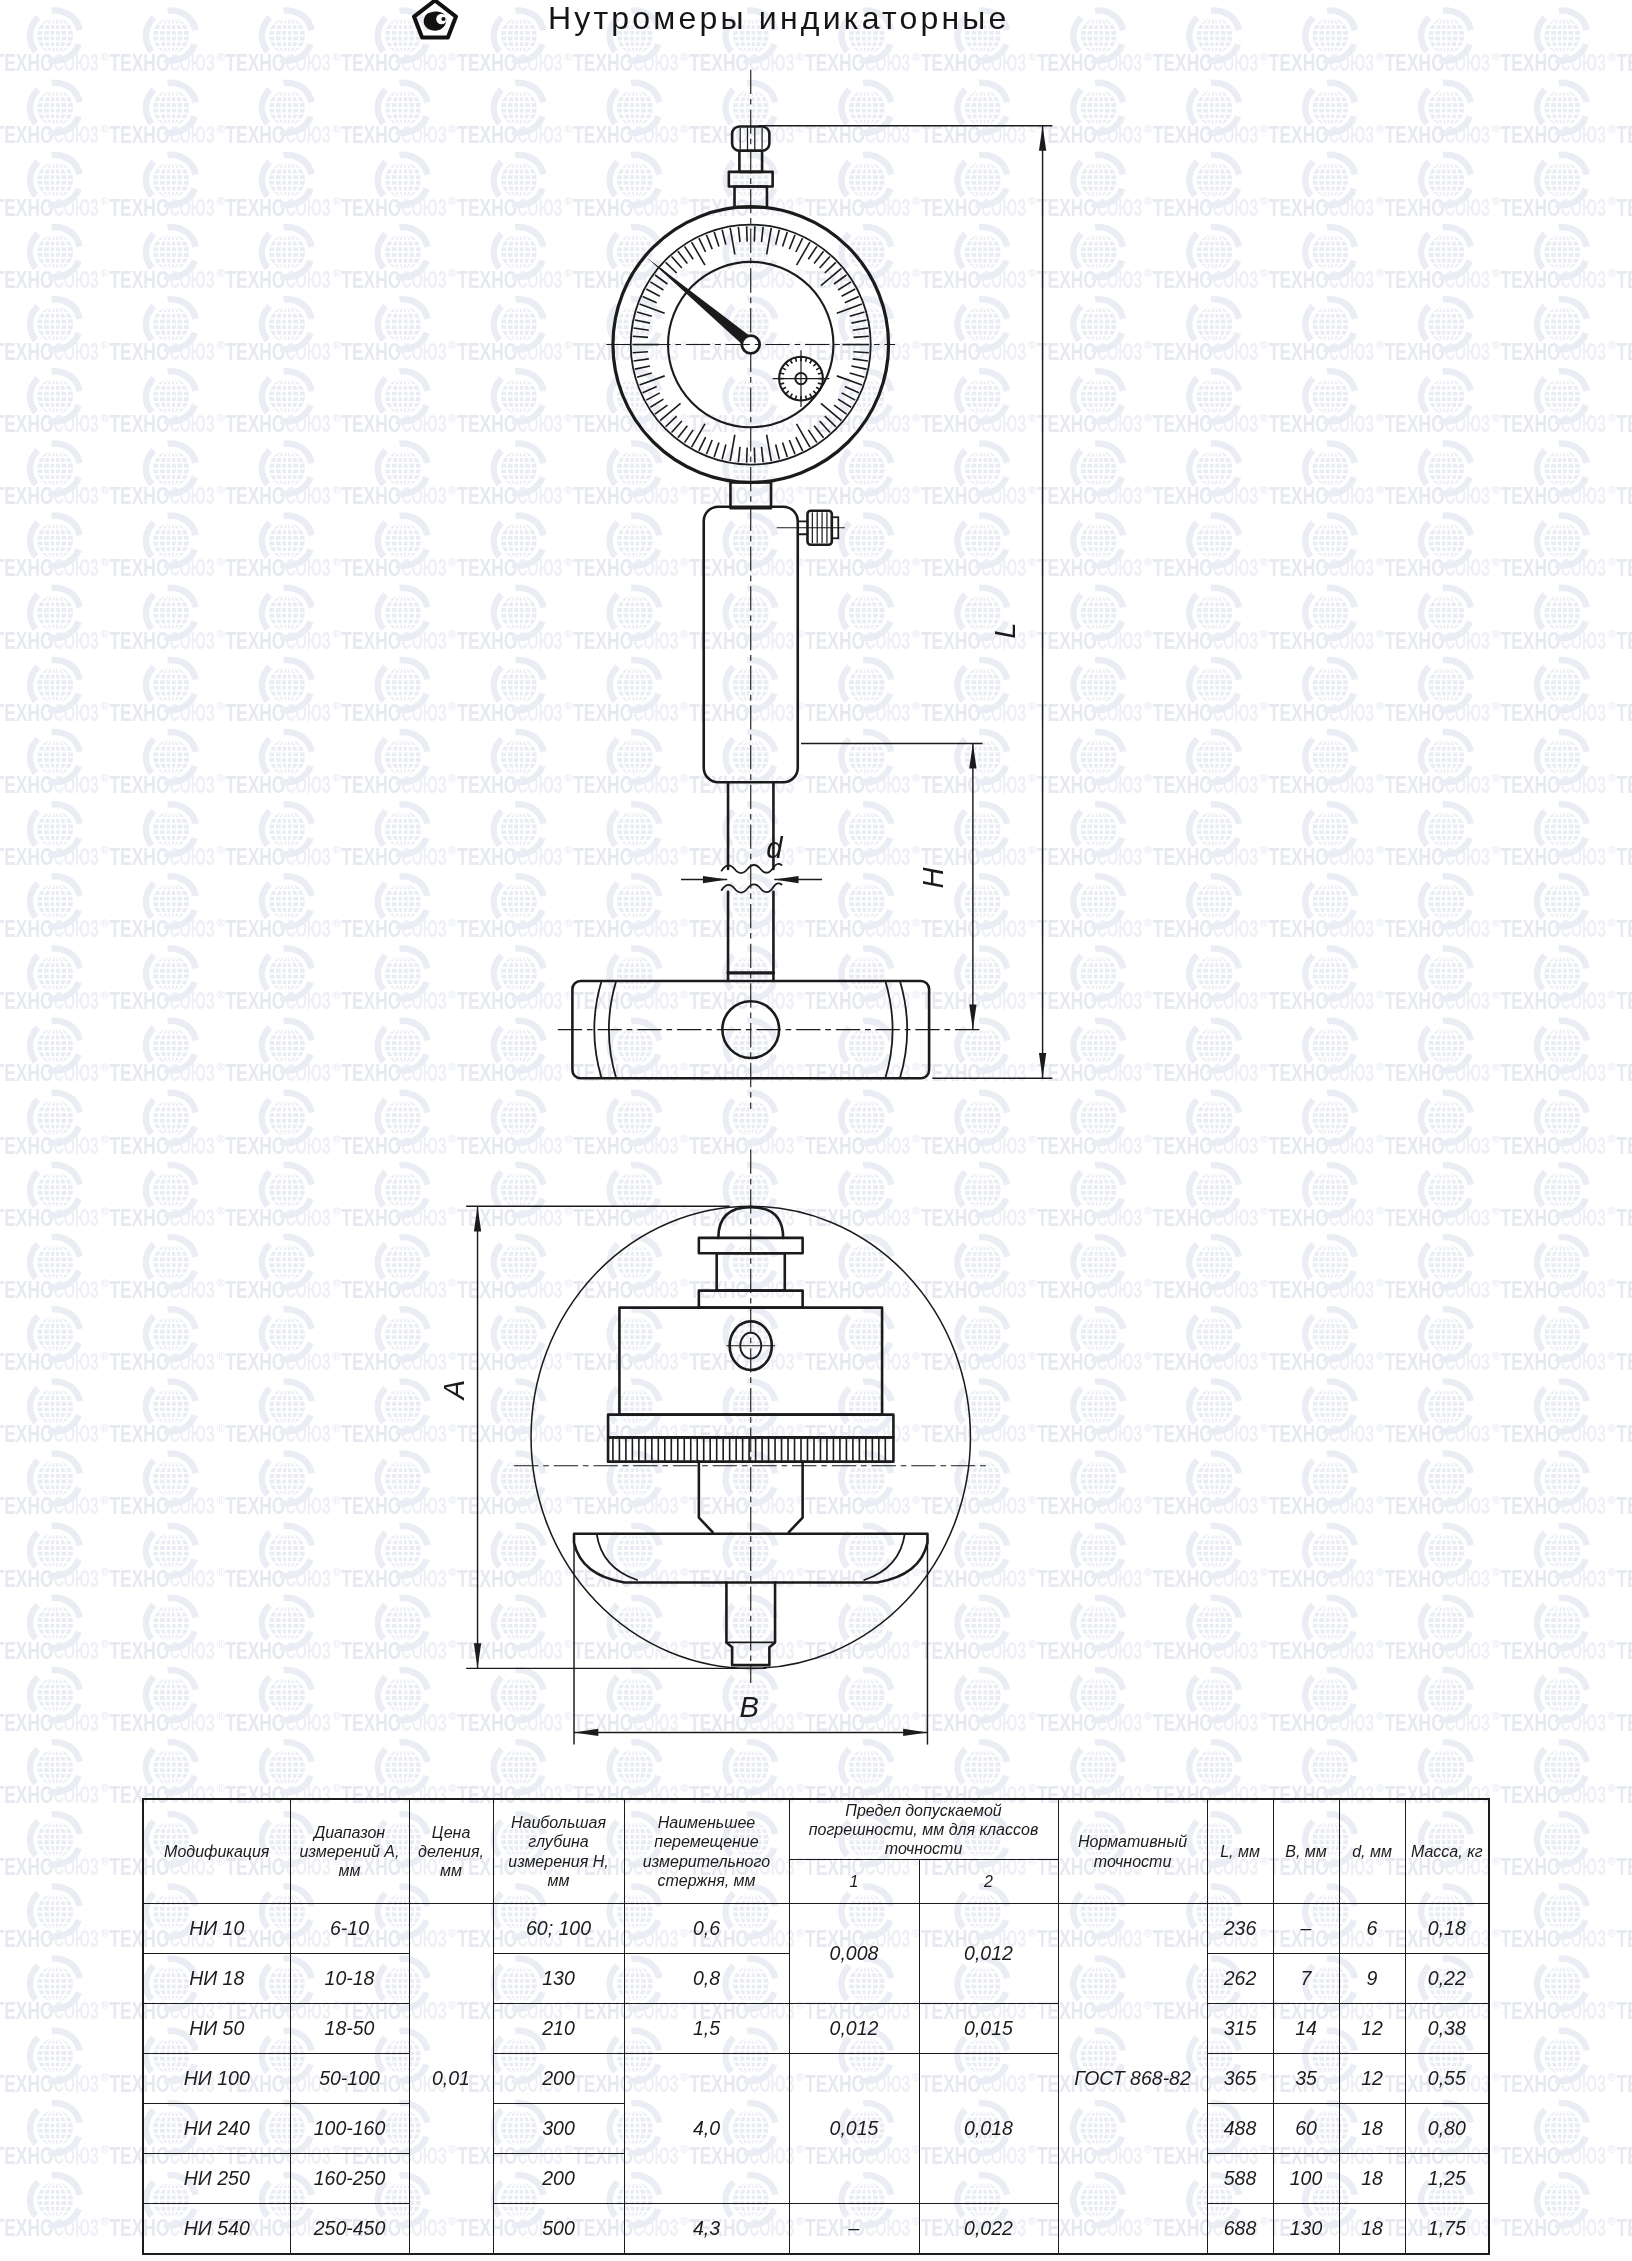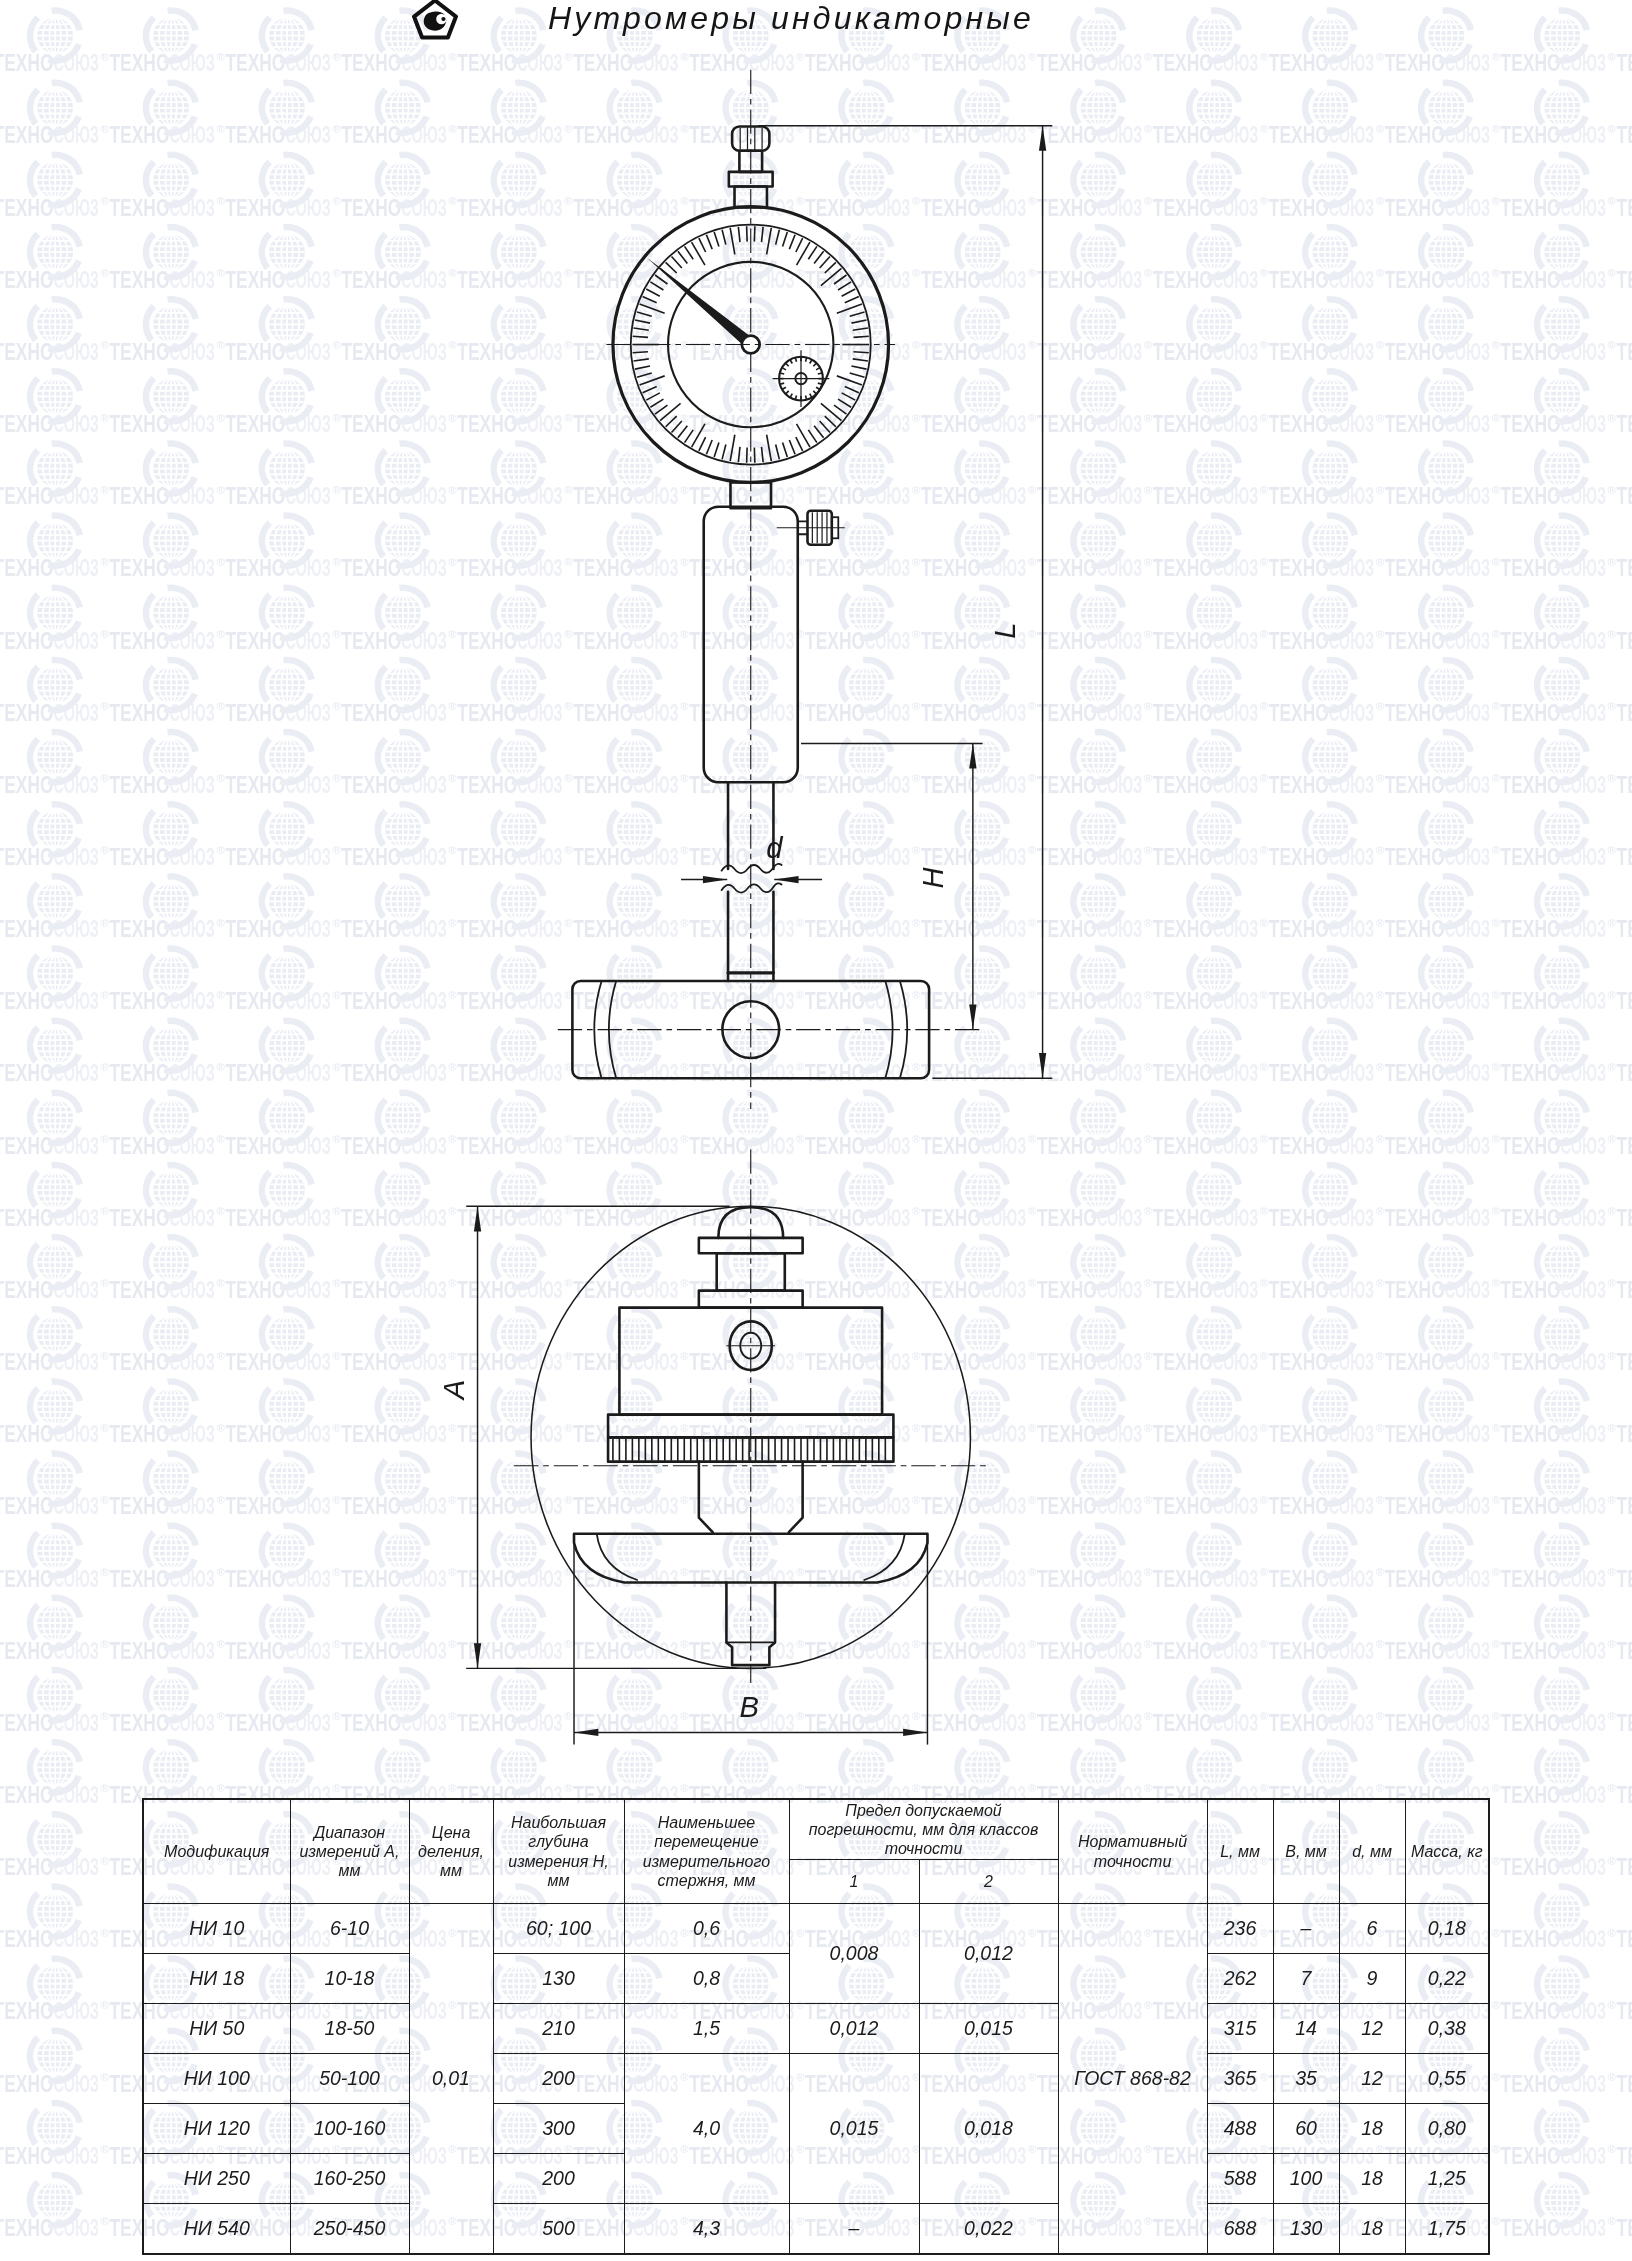--- a/index.html
+++ b/index.html
@@ -12,21 +12,21 @@
   .wm-reg{fill:#e9ecf3;font:700 14px "Liberation Sans",sans-serif;}
   
   .ln{stroke:#1b1b1b;fill:none;stroke-width:3.2;stroke-linejoin:round;stroke-linecap:round;}
   .ln2{stroke:#1b1b1b;fill:none;stroke-width:2.2;stroke-linecap:round;}
   .thin{stroke:#1b1b1b;fill:none;stroke-width:1.5;}
   .cl{stroke:#1b1b1b;fill:none;stroke-width:1.4;stroke-dasharray:30 6 7 6;}
   .dim{stroke:#1b1b1b;fill:none;stroke-width:1.8;}
   .arr{fill:#1b1b1b;stroke:none;}
   text.dimlbl{font-family:"Liberation Sans",sans-serif;font-style:italic;font-size:36px;fill:#1b1b1b;}
   
-  .title{position:absolute;left:548px;top:0px;height:37px;line-height:37px;font-style:italic;
+  .title{position:absolute;left:548px;top:0px;height:37px;line-height:37px;
          font-size:32px;letter-spacing:3.2px;white-space:nowrap;color:#151515;}
   .logo{position:absolute;left:410px;top:-2.4px;}
   
   table.spec{position:absolute;left:142px;top:1798px;width:1347px;border-collapse:collapse;
              table-layout:fixed;border:2.4px solid #1c1c1c;background:transparent;}
   table.spec th,table.spec td{border:1.6px solid #1c1c1c;font-style:italic;font-weight:400;
              text-align:center;vertical-align:middle;padding:0.8px 2.4px;color:#1b1b1b;}
   table.spec th{font-size:16px;line-height:1.2;}
   table.spec td{font-size:19.5px;}
   tr.h1{height:60px;} tr.h2{height:44px;} tr.dr{height:50px;}
@@ -2301,21 +2301,21 @@
       <td>200</td>
       <td rowspan="3">4,0</td>
       <td rowspan="3">0,015</td>
       <td rowspan="3">0,018</td>
       <td>365</td>
       <td>35</td>
       <td>12</td>
       <td>0,55</td>
     </tr>
     <tr class="dr">
-      <td>НИ 120</td>
+      <td>НИ 240</td>
       <td>100-160</td>
       <td>300</td>
       <td>488</td>
       <td>60</td>
       <td>18</td>
       <td>0,80</td>
     </tr>
     <tr class="dr">
       <td>НИ 250</td>
       <td>160-250</td>

